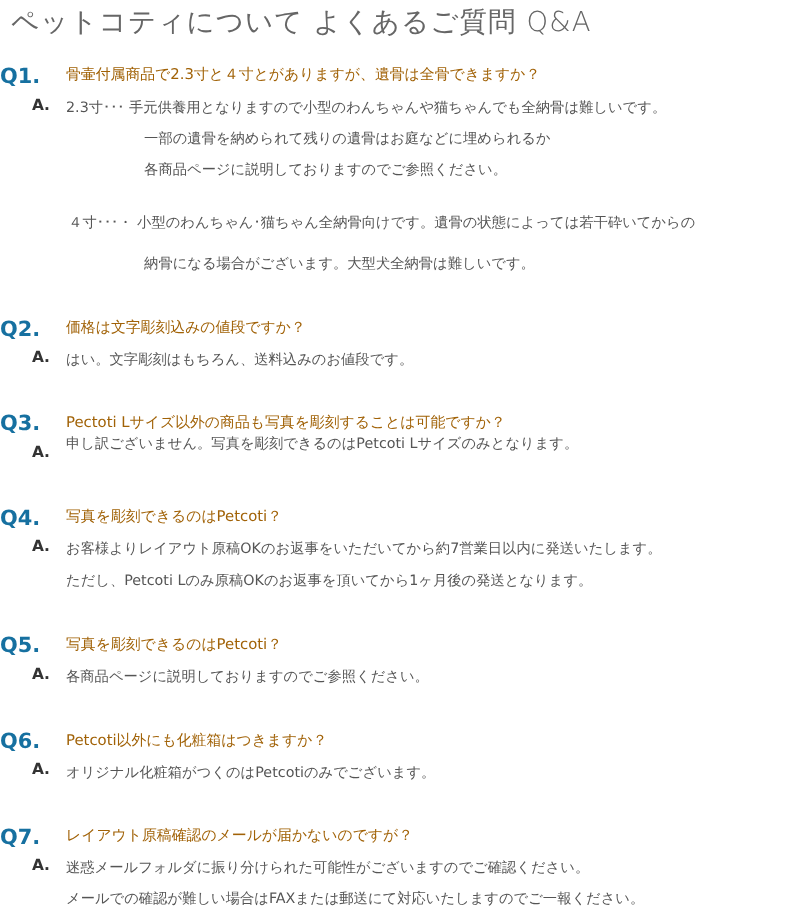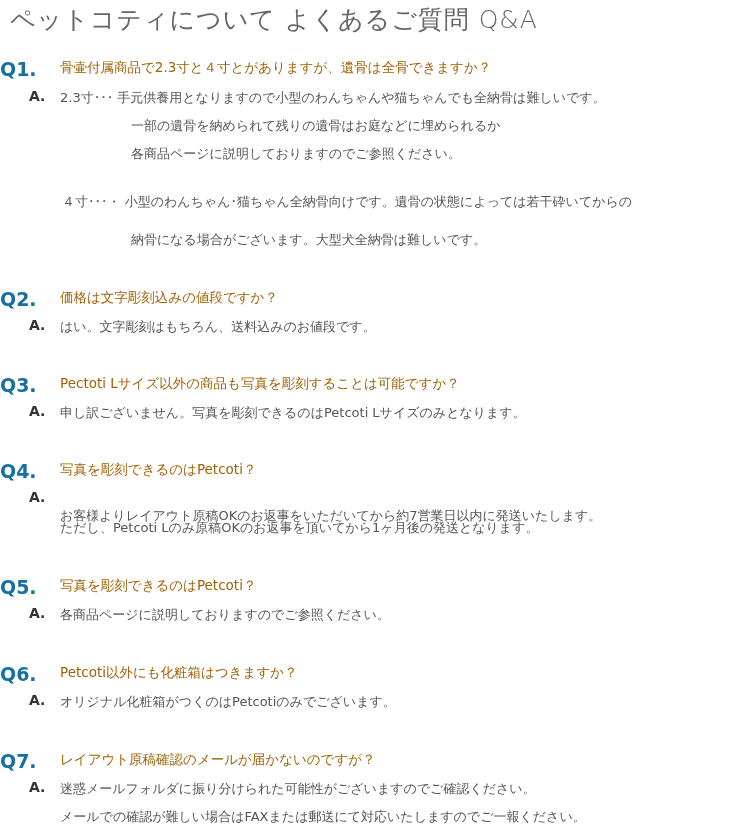--- a/index.html
+++ b/index.html
@@ -31,28 +31,28 @@
   <span class="qlabel" style="top:288px">Q2.</span>
   <span class="qtext row" style="top:289px">価格は文字彫刻込みの値段ですか？</span>
   <span class="alabel" style="top:317px">A.</span>
   <span class="atext row" style="left:60px;top:318px">はい。文字彫刻はもちろん、送料込みのお値段です。</span>
 </div>
 
 <div>
   <span class="qlabel" style="top:374px">Q3.</span>
   <span class="qtext row" style="top:375px">Pectoti Lサイズ以外の商品も写真を彫刻することは可能ですか？</span>
   <span class="alabel" style="top:403px">A.</span>
-  <span class="atext row" style="left:60px;top:404px">申し訳ございません。写真を彫刻できるのはPetcoti Lサイズのみとなります。</span>
+  <span class="atext row" style="left:60px;top:394px">申し訳ございません。写真を彫刻できるのはPetcoti Lサイズのみとなります。</span>
 </div>
 
 <div>
   <span class="qlabel" style="top:460px">Q4.</span>
   <span class="qtext row" style="top:461px">写真を彫刻できるのはPetcoti？</span>
   <span class="alabel" style="top:489px">A.</span>
-  <span class="atext row" style="left:60px;top:507px">お客様よりレイアウト原稿OKのお返事をいただいてから約7営業日以内に発送いたします。</span>
+  <span class="atext row" style="left:60px;top:490px">お客様よりレイアウト原稿OKのお返事をいただいてから約7営業日以内に発送いたします。</span>
   <span class="atext row" style="left:60px;top:519px">ただし、Petcoti Lのみ原稿OKのお返事を頂いてから1ヶ月後の発送となります。</span>
 </div>
 
 <div>
   <span class="qlabel" style="top:576px">Q5.</span>
   <span class="qtext row" style="top:577px">写真を彫刻できるのはPetcoti？</span>
   <span class="alabel" style="top:605px">A.</span>
   <span class="atext row" style="left:60px;top:606px">各商品ページに説明しておりますのでご参照ください。</span>
 </div>
 

